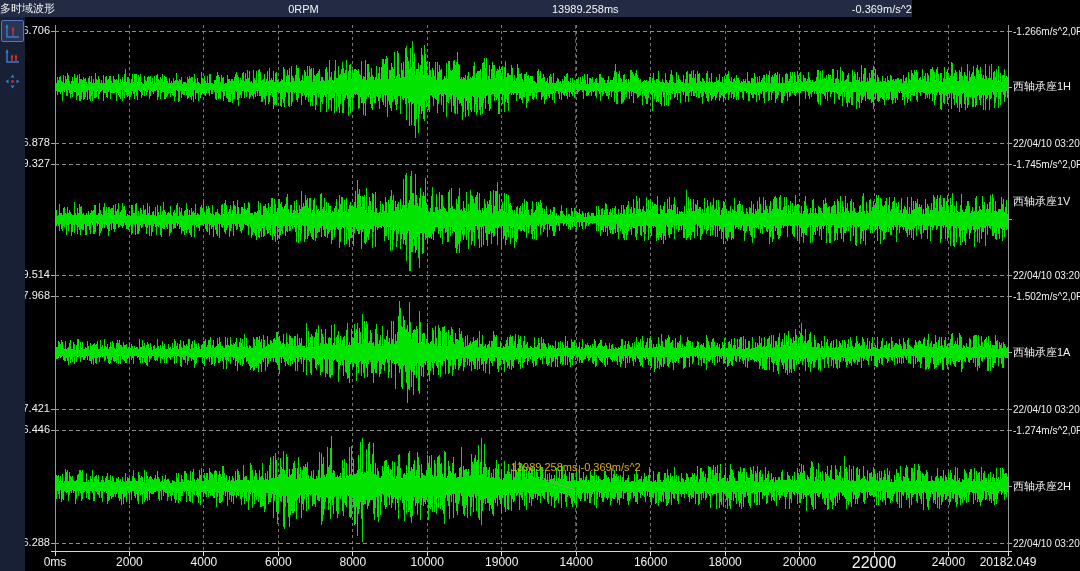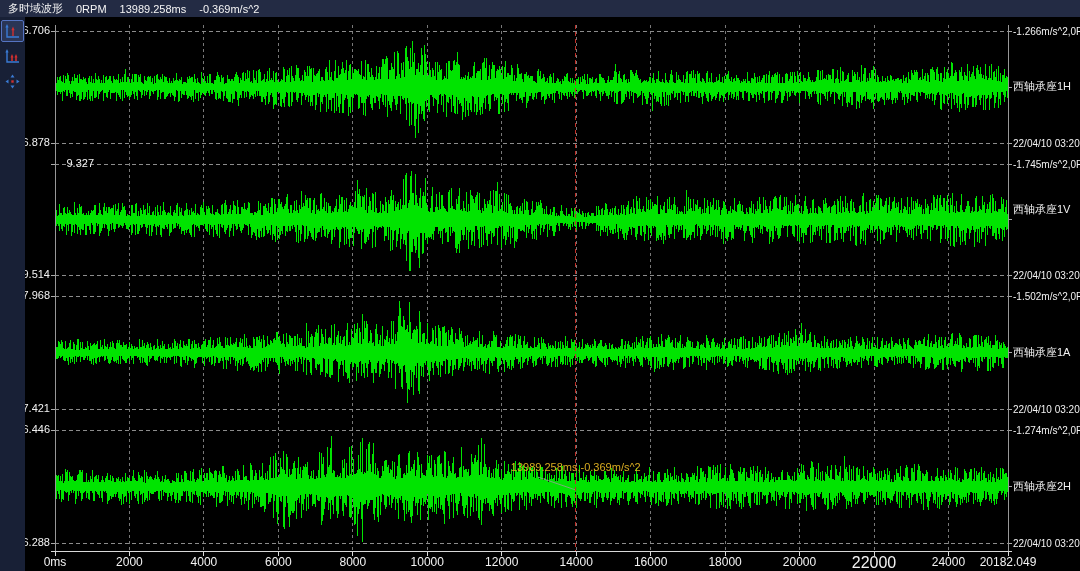--- a/index.html
+++ b/index.html
@@ -1,20 +1,20 @@
 <!DOCTYPE html>
 <html><head>
 <meta charset="utf-8">
 <style>
   html,body{margin:0;padding:0;background:#000;}
   body{width:1080px;height:571px;overflow:hidden;font-family:"Liberation Sans",sans-serif;}
   .app{position:relative;width:1080px;height:571px;background:#000;}
-  .header{position:absolute;left:0;top:0;width:1080px;height:17px;background:#232b44;
-          display:flex;align-items:center;gap:13px;padding-left:8px;box-sizing:border-box;
-          color:#f5f5f5;font-size:11px;}
+  .header{position:absolute;left:0;top:0;width:912px;height:17px;background:#232b44;
+          display:flex;align-items:center;gap:13px;box-sizing:border-box;
+          color:#f5f5f5;font-size:11px;justify-content:space-between;}
   .header span{white-space:nowrap;}
   .sidebar{position:absolute;left:0;top:17px;width:25px;height:554px;background:#182036;}
   .tool{width:21px;height:20px;margin:3px auto 3px auto;display:flex;align-items:center;
         justify-content:center;border:1px solid transparent;border-radius:2px;cursor:pointer;}
   .tool.selected{background:#2a3555;border-color:#5574c2;}
   #plot{position:absolute;left:0;top:0;width:1080px;height:571px;}
   #plot-svg{position:absolute;left:0;top:0;shape-rendering:crispEdges;}
   .vg{stroke:#787878;stroke-width:1;stroke-dasharray:3 3;}
   .hg{stroke:#8c8c8c;stroke-width:1;stroke-dasharray:4 3;}
   .tk{stroke:#aaaaaa;stroke-width:1;}
@@ -98,42 +98,42 @@
         <line x1="1008.0" y1="551" x2="1008.0" y2="556" class="ax"></line>
         <line x1="537.8" y1="477" x2="575.8" y2="490" class="ld"></line>
         <line x1="575.8" y1="25" x2="575.8" y2="551" class="cur"></line>
       </svg>
     <div id="labels">
         <div class="lbl" style="left: 0px; top: 24px; width: 50px; text-align: right; font-size: 11px;">6.706</div>
         <div class="lbl" style="left: 0px; top: 136px; width: 50px; text-align: right; font-size: 11px;">-6.878</div>
         <div class="lbl" style="left: 1013px; top: 25px; font-size: 10px;">-1.266m/s^2,0RPM</div>
         <div class="lbl" style="left: 1013px; top: 80px; font-size: 11px;">西轴承座1H</div>
         <div class="lbl" style="left: 1013px; top: 137px; font-size: 10px;">22/04/10 03:20:11</div>
-        <div class="lbl" style="left: 0px; top: 157px; width: 50px; text-align: right; font-size: 11px; margin-left: 44px;">9.327</div>
+        <div class="lbl" style="left: 0px; top: 157px; width: 50px; text-align: right; font-size: 11px;">9.327</div>
         <div class="lbl" style="left: 0px; top: 268px; width: 50px; text-align: right; font-size: 11px;">-9.514</div>
         <div class="lbl" style="left: 1013px; top: 158px; font-size: 10px;">-1.745m/s^2,0RPM</div>
-        <div class="lbl" style="left: 1013px; top: 203px; font-size: 11px;">西轴承座1V</div>
+        <div class="lbl" style="left: 1013px; top: 195px; font-size: 11px;">西轴承座1V</div>
         <div class="lbl" style="left: 1013px; top: 269px; font-size: 10px;">22/04/10 03:20:11</div>
         <div class="lbl" style="left: 0px; top: 289px; width: 50px; text-align: right; font-size: 11px;">7.968</div>
         <div class="lbl" style="left: 0px; top: 402px; width: 50px; text-align: right; font-size: 11px;">-7.421</div>
         <div class="lbl" style="left: 1013px; top: 290px; font-size: 10px;">-1.502m/s^2,0RPM</div>
         <div class="lbl" style="left: 1013px; top: 345.5px; font-size: 11px;">西轴承座1A</div>
         <div class="lbl" style="left: 1013px; top: 403px; font-size: 10px;">22/04/10 03:20:11</div>
         <div class="lbl" style="left: 0px; top: 423px; width: 50px; text-align: right; font-size: 11px;">6.446</div>
         <div class="lbl" style="left: 0px; top: 536px; width: 50px; text-align: right; font-size: 11px;">-6.288</div>
         <div class="lbl" style="left: 1013px; top: 424px; font-size: 10px;">-1.274m/s^2,0RPM</div>
         <div class="lbl" style="left: 1013px; top: 479.5px; font-size: 11px;">西轴承座2H</div>
         <div class="lbl" style="left: 1013px; top: 537px; font-size: 10px;">22/04/10 03:20:11</div>
         <div class="lbl" style="left: 55px; top: 556px; transform: translateX(-50%); font-size: 12px;">0ms</div>
         <div class="lbl" style="left: 129.454px; top: 556px; transform: translateX(-50%); font-size: 12px;">2000</div>
         <div class="lbl" style="left: 203.907px; top: 556px; transform: translateX(-50%); font-size: 12px; text-align: right;">4000</div>
         <div class="lbl" style="left: 278.361px; top: 556px; transform: translateX(-50%); font-size: 12px;">6000</div>
         <div class="lbl" style="left: 352.815px; top: 556px; transform: translateX(-50%); font-size: 12px;">8000</div>
         <div class="lbl" style="left: 427.268px; top: 556px; transform: translateX(-50%); font-size: 12px;">10000</div>
-        <div class="lbl" style="left: 501.722px; top: 556px; transform: translateX(-50%); font-size: 12px;">12000</div>
+        <div class="lbl" style="left: 501.722px; top: 556px; transform: translateX(-50%); font-size: 12px;">19000</div>
         <div class="lbl" style="left: 576.176px; top: 556px; transform: translateX(-50%); font-size: 12px;">14000</div>
         <div class="lbl" style="left: 650.63px; top: 556px; transform: translateX(-50%); font-size: 12px;">16000</div>
         <div class="lbl" style="left: 725.083px; top: 556px; transform: translateX(-50%); font-size: 12px;">18000</div>
         <div class="lbl" style="left: 799.537px; top: 556px; transform: translateX(-50%); font-size: 12px;">20000</div>
         <div class="lbl" style="left: 873.991px; top: 556px; transform: translateX(-50%); font-size: 16px;">22000</div>
         <div class="lbl" style="left: 948.444px; top: 556px; transform: translateX(-50%); font-size: 12px;">24000</div>
         <div class="lbl" style="left: 1008px; top: 556px; transform: translateX(-50%); font-size: 12px;">20182.049</div>
       </div>
     <div id="cursor-label" style="left: 575.776px; text-align: center;">13989.258ms,-0.369m/s^2</div>
   </div>

